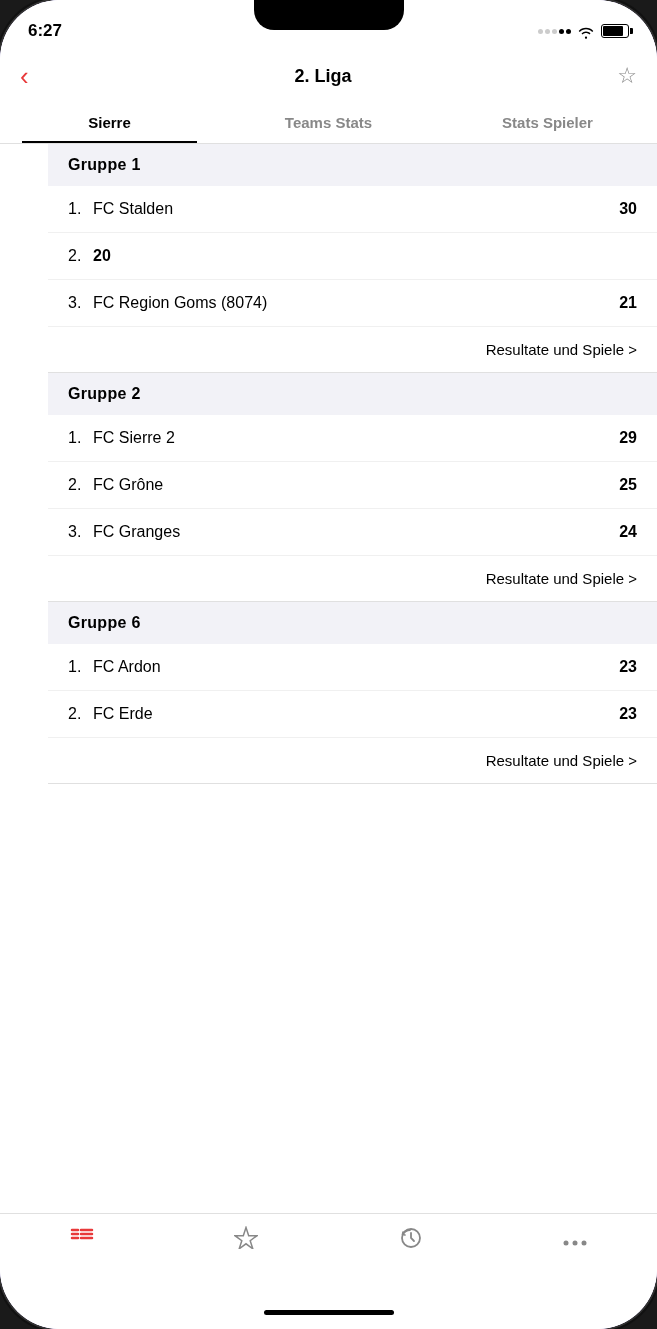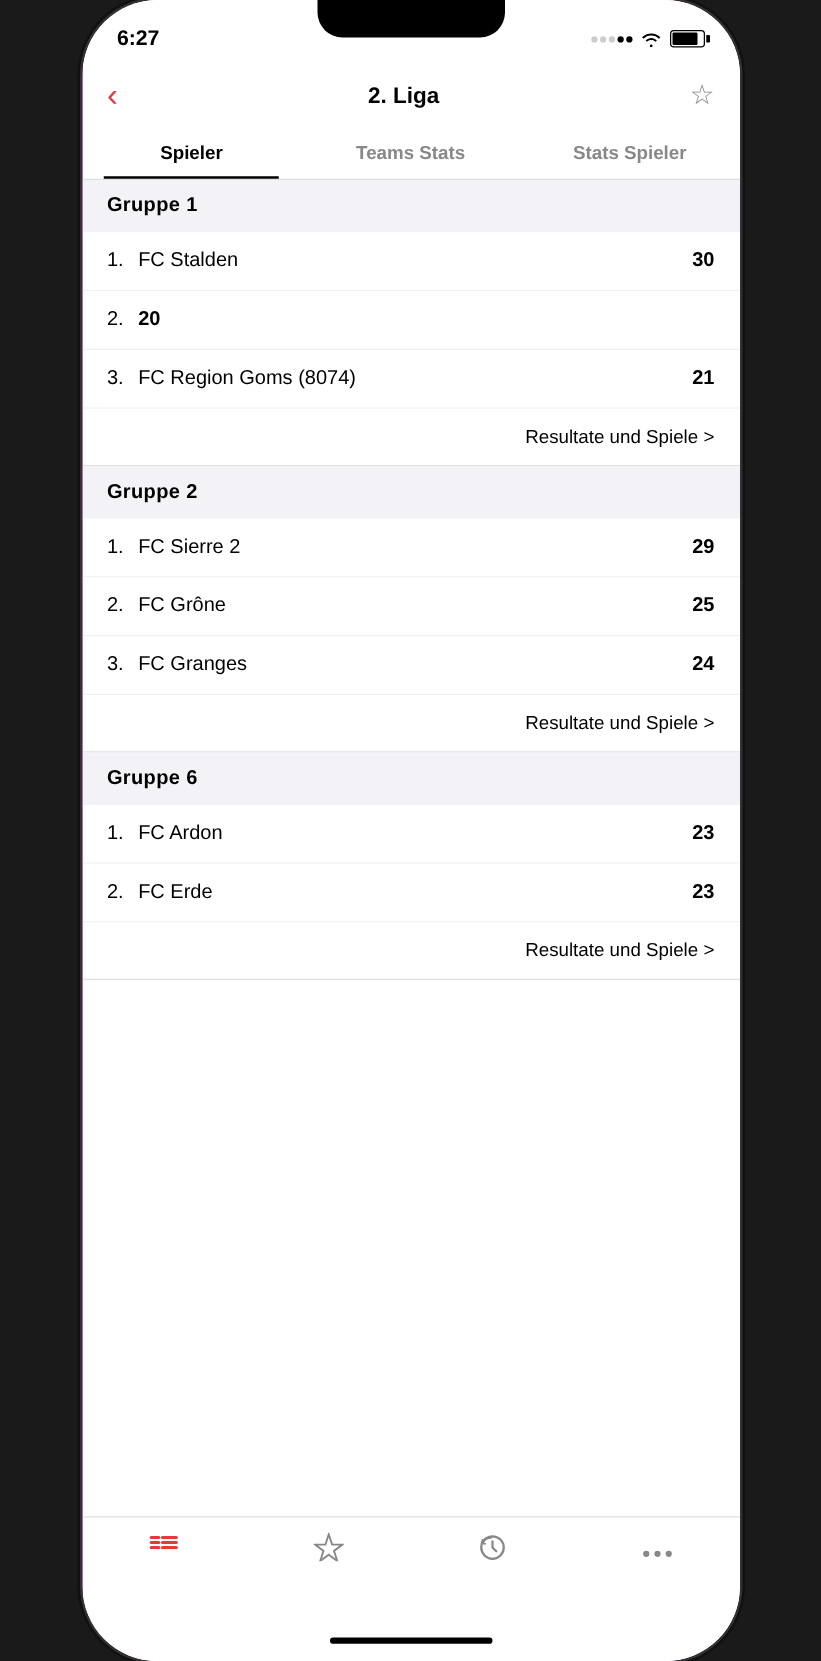--- a/index.html
+++ b/index.html
@@ -9,23 +9,23 @@
       width: 657px;
       height: 1329px;
       background: #1a1a1a;
       display: flex;
       justify-content: center;
       align-items: center;
       font-family: -apple-system, BlinkMacSystemFont, 'SF Pro Text', 'Helvetica Neue', sans-serif;
     }
 
     .phone-frame {
-      width: 526px;
+      width: 657px;
       height: 1329px;
-      background: #a21caf;
+      background: #c4b5fd;
       border-radius: 60px;
       position: relative;
       overflow: hidden;
       box-shadow: 0 0 0 2px #333, 0 0 0 4px #111;
     }
 
     .phone-screen {
       position: absolute;
       top: 0; left: 0; right: 0; bottom: 0;
       background: #fff;
@@ -174,20 +174,21 @@
       width: 80%;
       height: 2.5px;
       background: #000;
     }
 
     
     .content {
       flex: 1;
       overflow-y: auto;
       background: #fff;
+      padding-left: 48px;
     }
 
     
     .group-header {
       background: #f2f2f7;
       padding: 12px 20px;
       font-size: 16px;
       font-weight: 700;
       color: #000;
       letter-spacing: 0.3px;
@@ -316,21 +317,21 @@
     </div>
 
     <div class="nav-header">
       <span class="nav-back">‹</span>
       <span class="nav-title">2. Liga</span>
       <span class="nav-star">☆</span>
     </div>
 
     <div class="tab-bar">
       <div class="tab-item active">
-        <span>Spieler</span>
+        <span>Sierre</span>
       </div>
       <div class="tab-item">
         <span>Teams Stats</span>
       </div>
       <div class="tab-item">
         <span>Stats Spieler</span>
       </div>
     </div>
 
     <div class="content" id="content-area">

